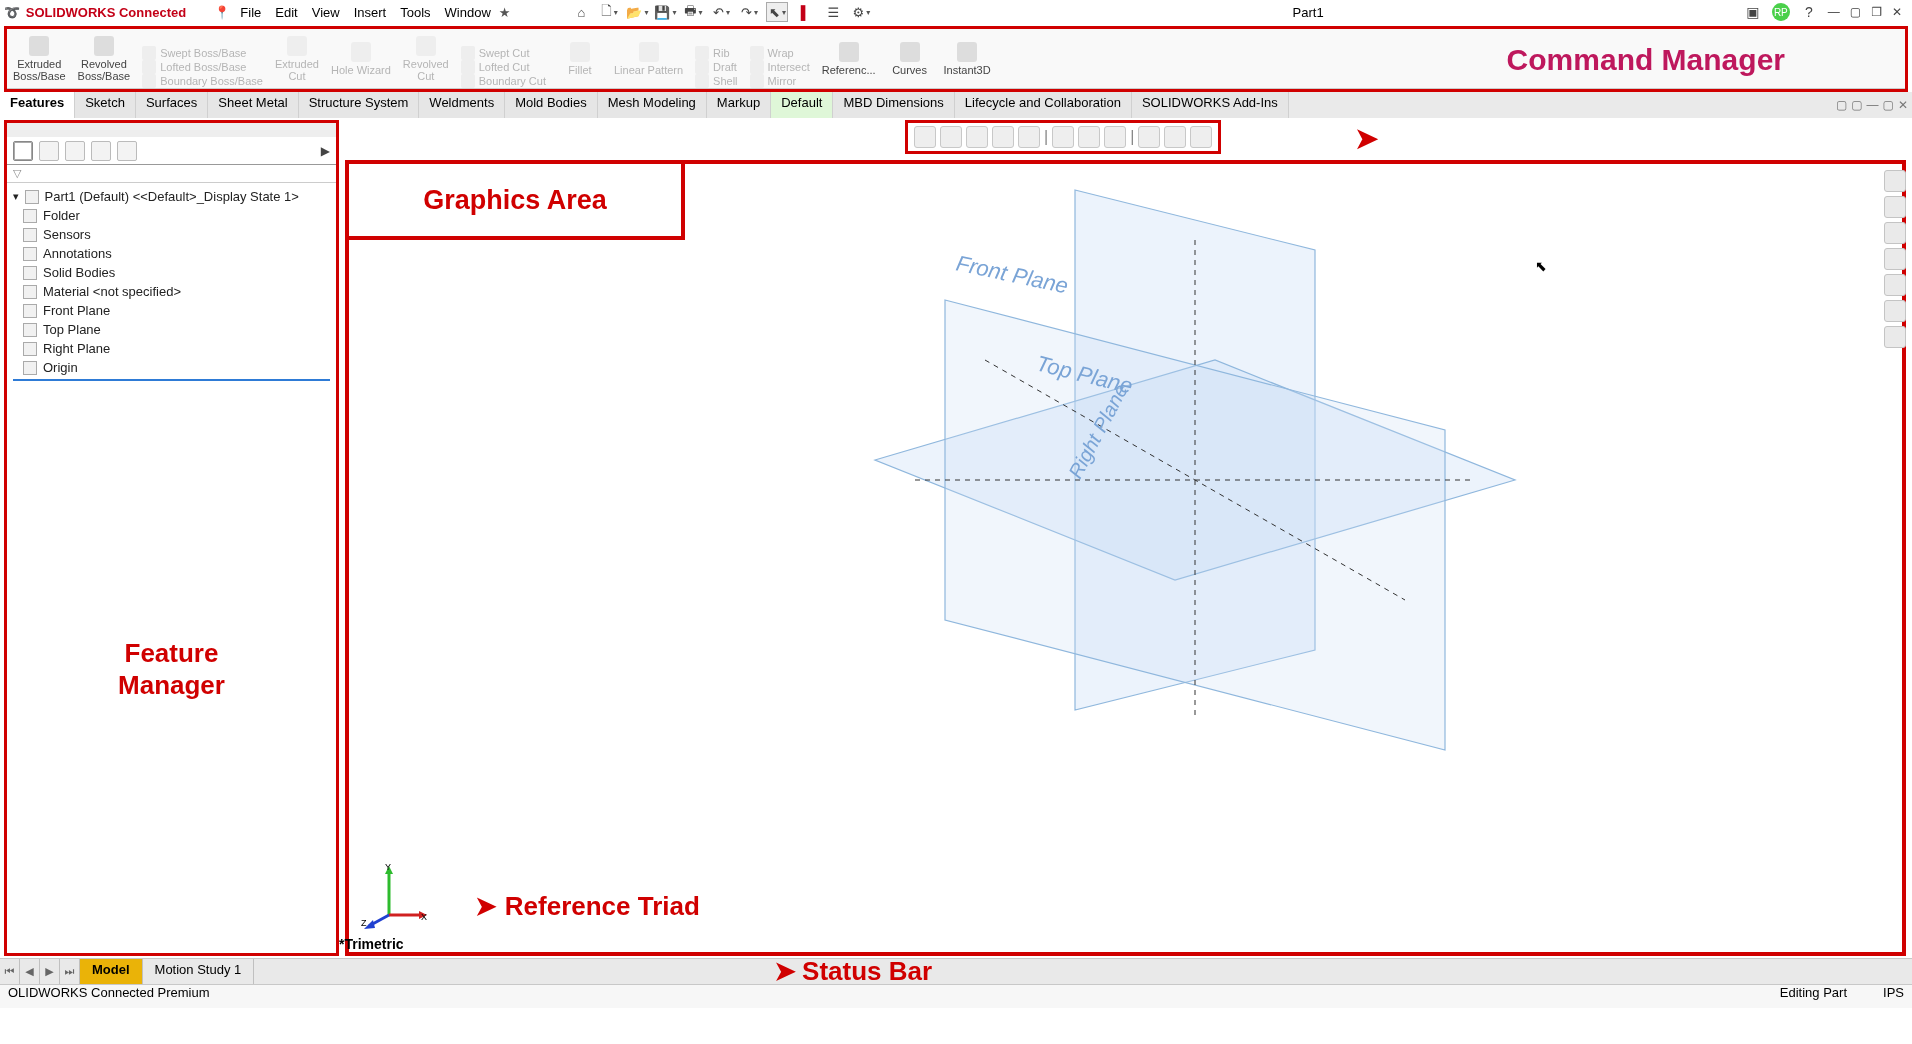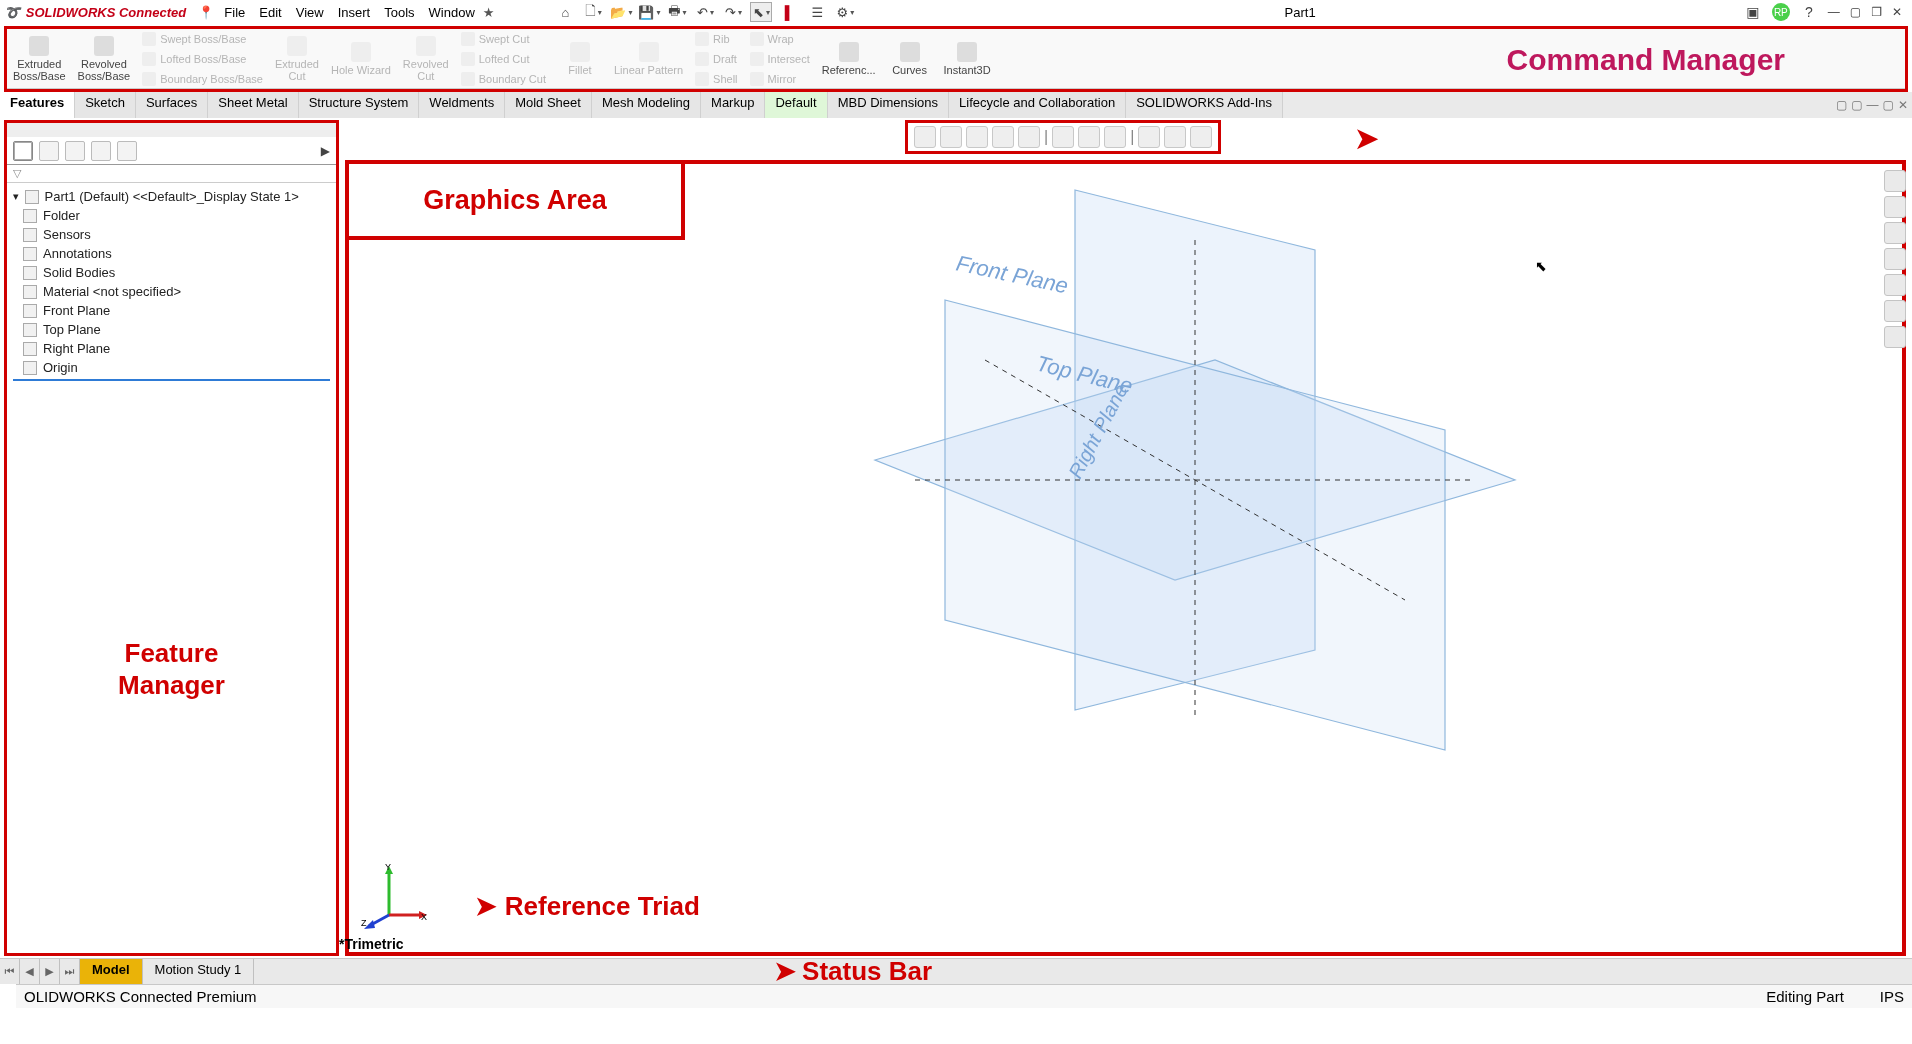--- a/index.html
+++ b/index.html
@@ -3,21 +3,21 @@
 <meta charset="utf-8">
 <style>
   * { box-sizing: border-box; margin: 0; padding: 0; font-family: "Segoe UI", Arial, sans-serif; }
   html, body { width: 1912px; height: 1044px; background: #fff; }
 
   
   .titlebar {
     height: 24px; display: flex; align-items: center;
     background: #fff; padding: 0 4px; font-size: 13px;
   }
-  .titlebar .logo { color: #c30017; font-weight: bold; font-style: italic; margin-right: 4px; }
+  .titlebar .logo { color: #c30017; font-weight: bold; margin-right: 20px; }
   .titlebar .logo .ds { color: #c30017; font-size: 13px; margin-right: 2px; }
   .titlebar .menu { display: flex; gap: 14px; margin-left: 10px; }
   .titlebar .menu span { cursor: default; }
   .titlebar .pin { margin-left: 8px; color:#555; }
   .titlebar .center-icons { display:flex; gap:6px; align-items:center; margin-left:60px; }
   .titlebar .center-icons .tb-btn { width:22px; height:20px; display:flex; align-items:center; justify-content:center; font-size:13px; color:#444; }
   .titlebar .drop::after{content:"▾"; font-size:8px; margin-left:2px; color:#555;}
   .titlebar .doc-title { flex:1; text-align:center; font-size:13px; }
   .titlebar .right-icons { display:flex; gap:10px; align-items:center; margin-right:6px; }
   .titlebar .right-icons .ico { width:18px;height:18px; display:flex;align-items:center;justify-content:center;font-size:14px;color:#444;}
@@ -25,21 +25,21 @@
   .titlebar .win-btn{ font-size:12px; color:#444;}
 
   
   .ribbon-wrap { border:3px solid #d00000; margin:2px 4px 0 4px; }
   .ribbon { height:60px; display:flex; align-items:stretch; background:#f9f9f9; border-bottom:1px solid #ccc; }
   .ribbon .cmd { display:flex; flex-direction:column; align-items:center; justify-content:center;
     padding:2px 6px; font-size:11px; color:#444; min-width:56px; }
   .ribbon .cmd.disabled { color:#b5b5b5; }
   .ribbon .cmd .ic{ width:20px;height:20px;background:#ddd;border-radius:3px;margin-bottom:2px;}
   .ribbon .cmd.disabled .ic{ background:#eee;}
-  .ribbon .stack { display:flex; flex-direction:column; justify-content:center; gap:6px; padding:17px 6px; font-size:11px; }
+  .ribbon .stack { display:flex; flex-direction:column; justify-content:flex-start; gap:0; padding:17px 6px; font-size:11px; }
   .ribbon .stack .row{ display:flex; align-items:center; gap:4px; color:#b5b5b5;}
   .ribbon .stack .row .ic-sm{width:14px;height:14px;background:#eee;border-radius:2px;}
   .ribbon-container{ position:relative; }
   .cm-label-pos{ position:absolute; right:120px; top:14px; color:#be185d; font-weight:bold; font-size:30px;}
 
   
   .cm-tabs { height:26px; display:flex; align-items:stretch; background:#eaeaea; font-size:13px;}
   .cm-tabs .tab{ padding:3px 10px; border-right:1px solid #d0d0d0; background:#e6e6e6; cursor:default;}
   .cm-tabs .tab.active{ background:#fff; font-weight:bold;}
   .cm-tabs .tab.highlight{ background:#dff7d8;}
@@ -100,21 +100,21 @@
   
   .bottom-tabs{ height:26px; display:flex; align-items:stretch; font-size:13px; border-top:1px solid #c8c8c8; background:#e9e9e9;}
   .bottom-tabs .nav{ display:flex;}
   .bottom-tabs .nav span{ width:20px; display:flex;align-items:center;justify-content:center;border-right:1px solid #c0c0c0;font-size:11px;color:#666;}
   .bottom-tabs .btab{ padding:3px 12px; border-right:1px solid #c0c0c0;}
   .bottom-tabs .btab.active{ background:#eab308; font-weight:bold;}
   .status-bar-label{ margin-left:520px; color:#d00000; font-weight:bold; font-size:26px; display:flex; align-items:center; gap:6px;}
   .status-bar-label .arr{font-size:26px;}
 
   
-  .statusbar{ height:24px; display:flex; align-items:center; font-size:15px; background:#f7f7f7; border-top:1px solid #c8c8c8; padding:0 8px;margin-left:16px;}
+  .statusbar{ height:24px; display:flex; font-size:13px; background:#f7f7f7; border-top:1px solid #c8c8c8; padding:0 8px;}
   .statusbar .right{ margin-left:auto; display:flex; gap:36px;padding-left:7px;}
 </style>
 </head>
 <body>
 
 <div class="titlebar">
   <span class="logo">
     <span class="ds">➰</span>
     <span>SOLIDWORKS Connected</span>
   </span>
@@ -266,21 +266,21 @@
   <div class="cm-label-pos">Command Manager</div>
 </div>
 
 <div class="cm-tabs">
   <div class="tab active">Features</div>
   <div class="tab">Sketch</div>
   <div class="tab">Surfaces</div>
   <div class="tab">Sheet Metal</div>
   <div class="tab">Structure System</div>
   <div class="tab">Weldments</div>
-  <div class="tab">Mold Sheet</div>
+  <div class="tab">Mold Bodies</div>
   <div class="tab">Mesh Modeling</div>
   <div class="tab">Markup</div>
   <div class="tab highlight">Default</div>
   <div class="tab">MBD Dimensions</div>
   <div class="tab">Lifecycle and Collaboration</div>
   <div class="tab">SOLIDWORKS Add-Ins</div>
   <div class="right-ctl">
     <span>▢</span>
     <span>▢</span>
     <span>―</span>

